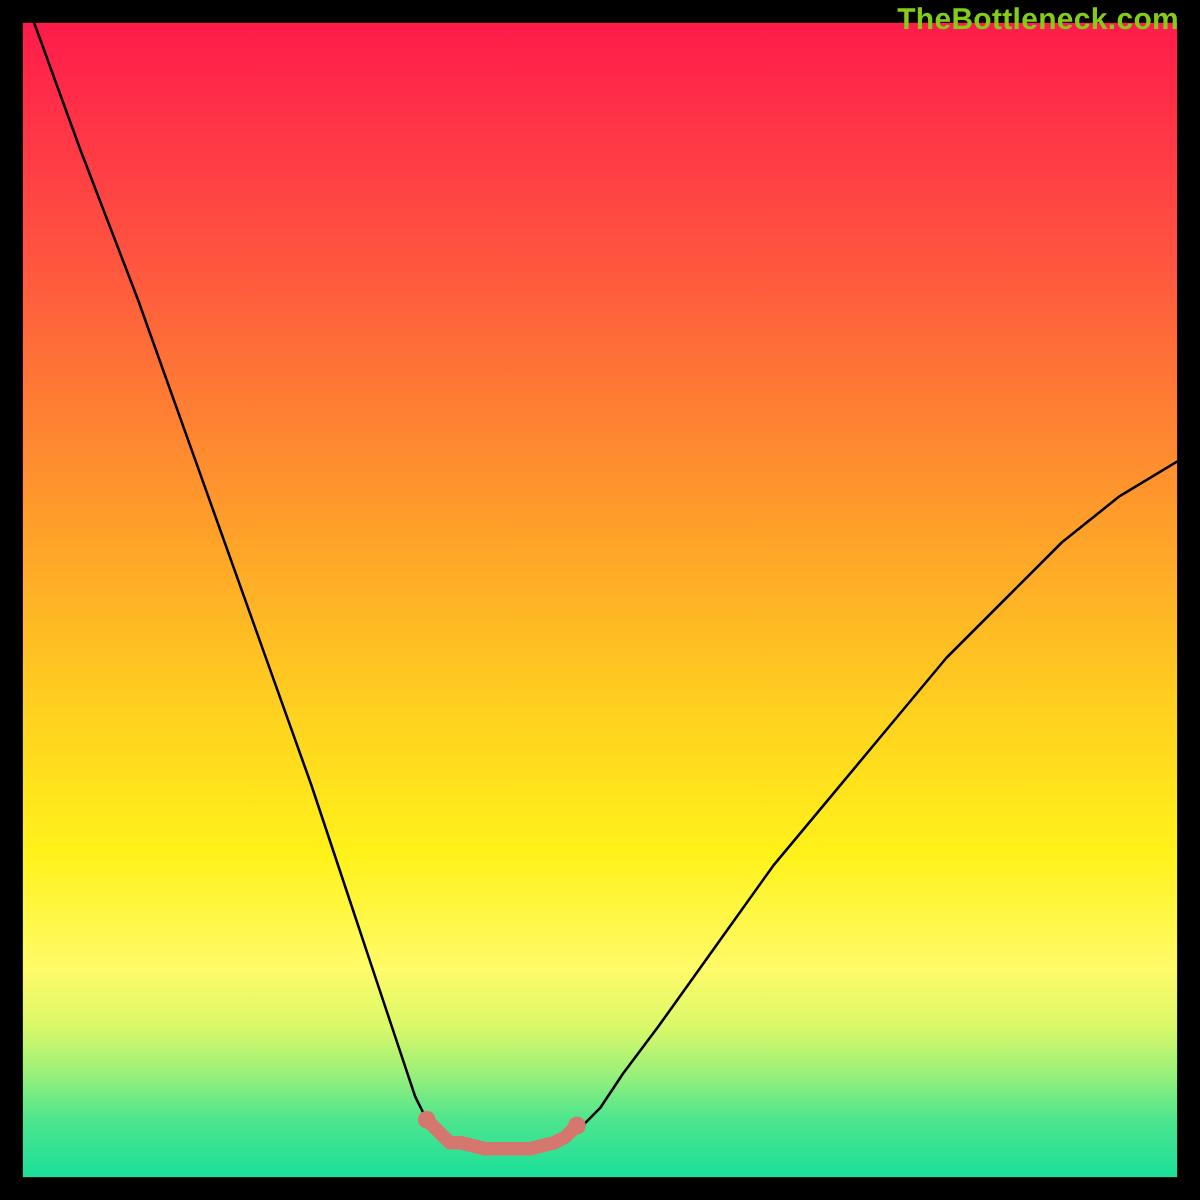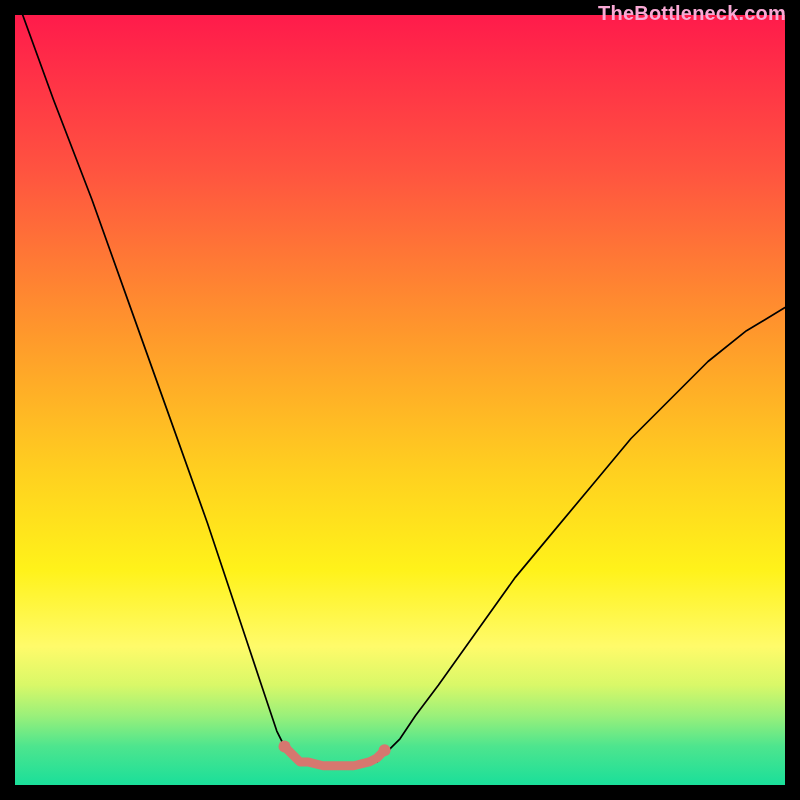--- a/index.html
+++ b/index.html
@@ -31,21 +31,21 @@
     width: 100%;
     height: 100%;
   }
   .watermark {
     position: absolute;
     top: 2px;
     right: 14px;
     font-family: Arial, Helvetica, sans-serif;
     font-size: 20px;
     font-weight: 600;
-    color: #f9a8d4;
+    color: #84cc16;
     letter-spacing: 0.2px;
     user-select: none;
   }
 </style>
 </head>
 <body>
 
 <div class="frame">
   <div class="plot">
     <svg viewBox="0 0 770 770" preserveAspectRatio="none">

